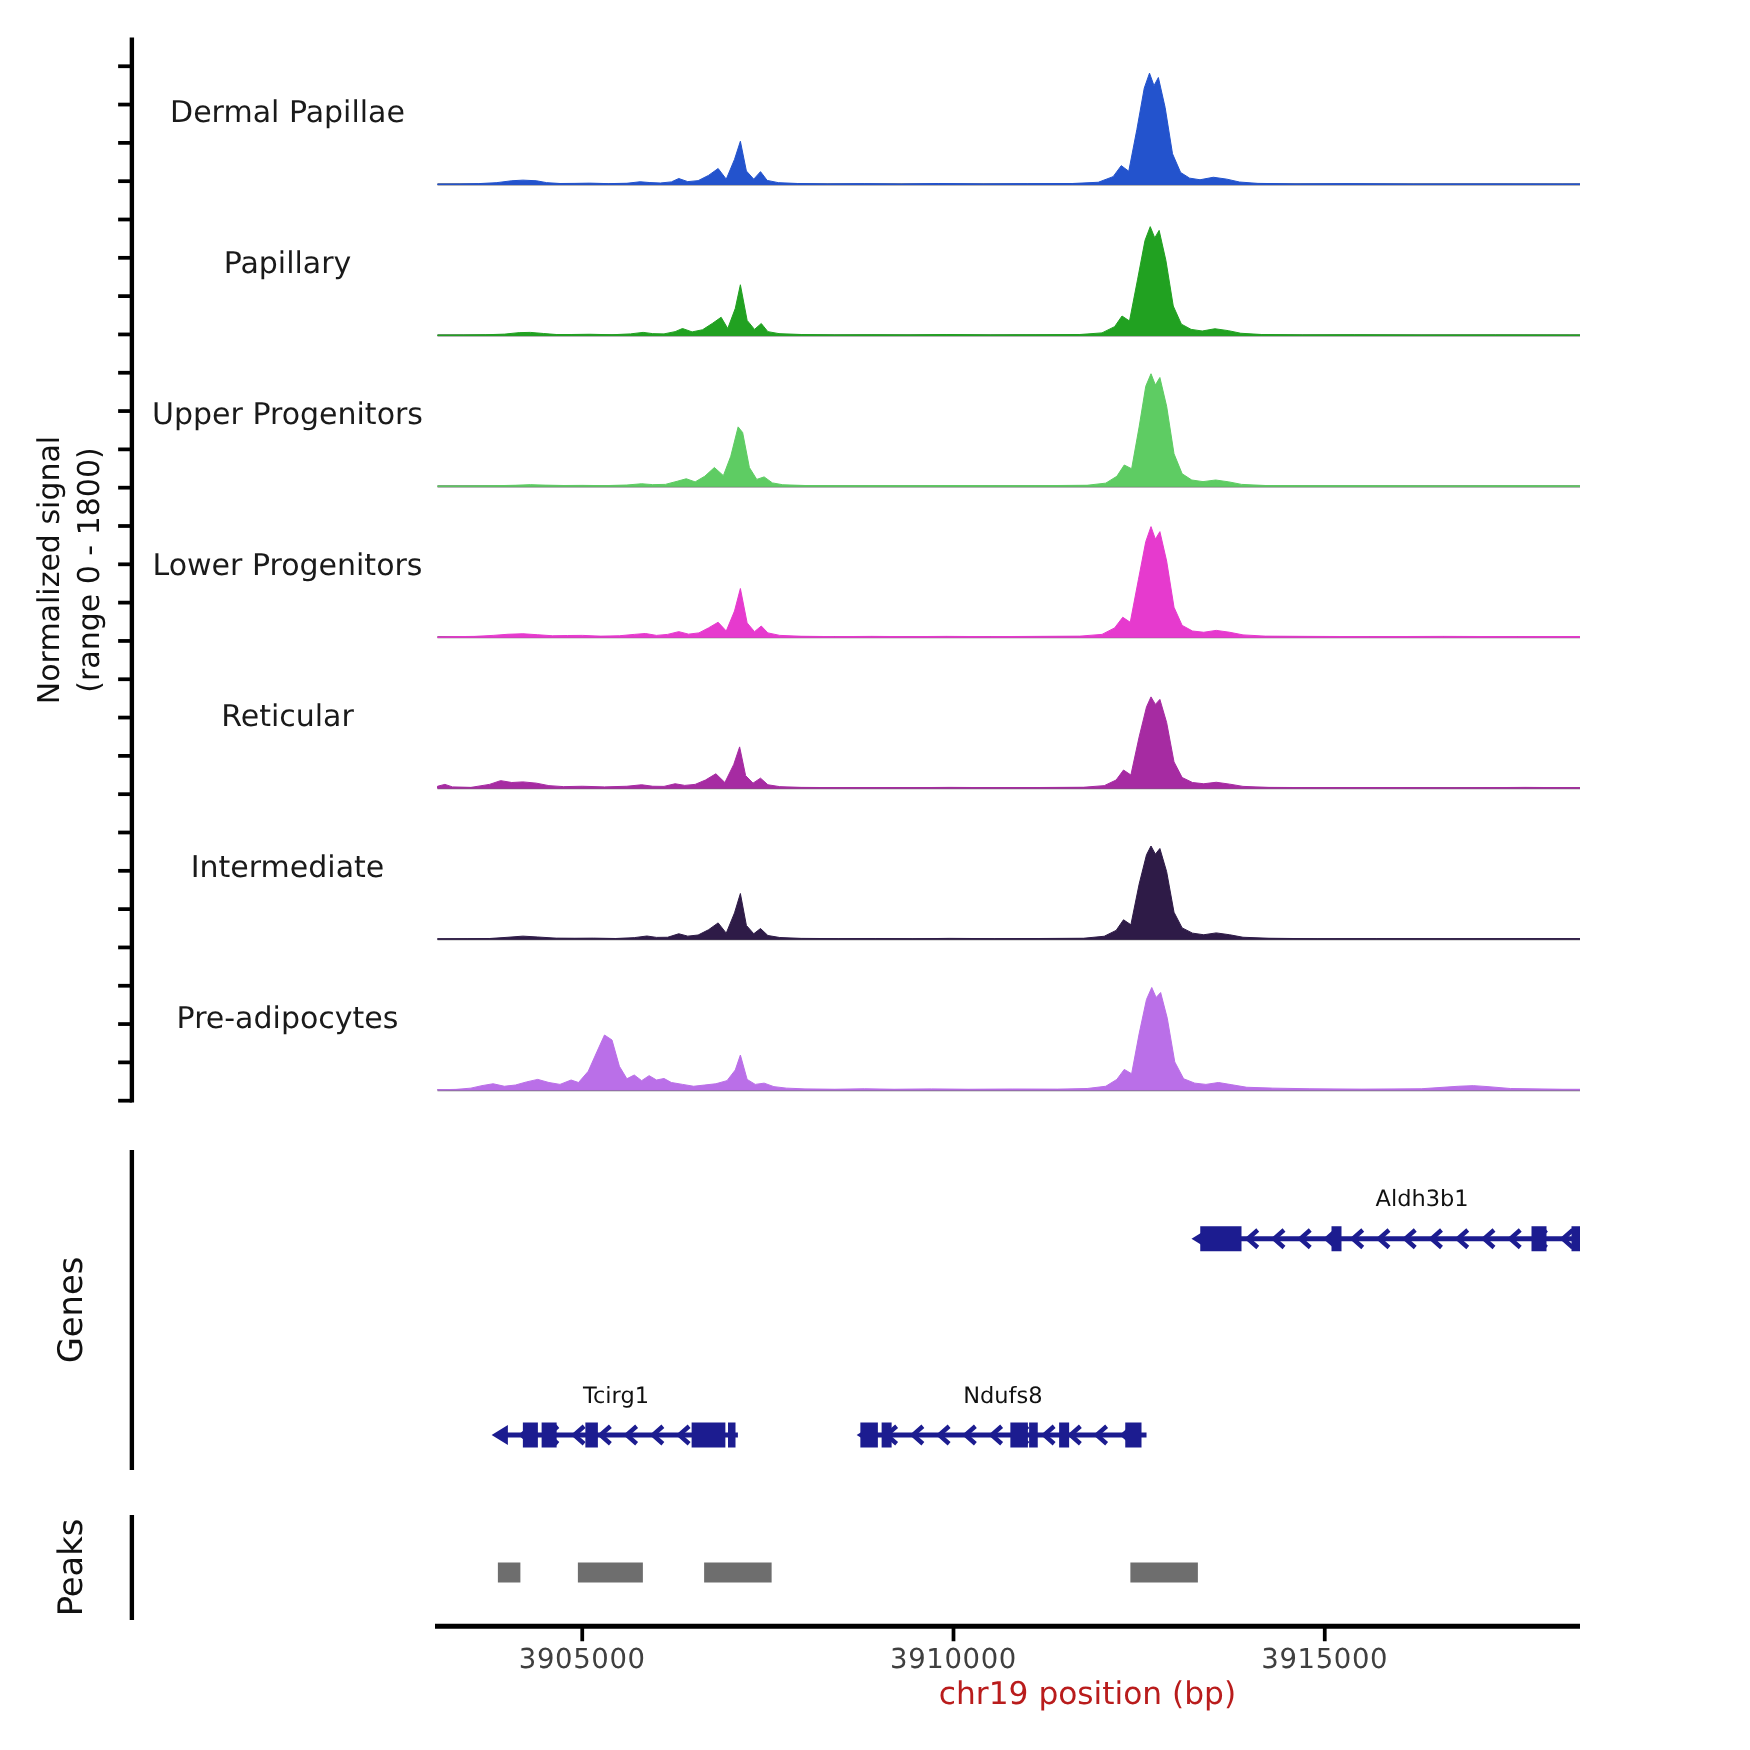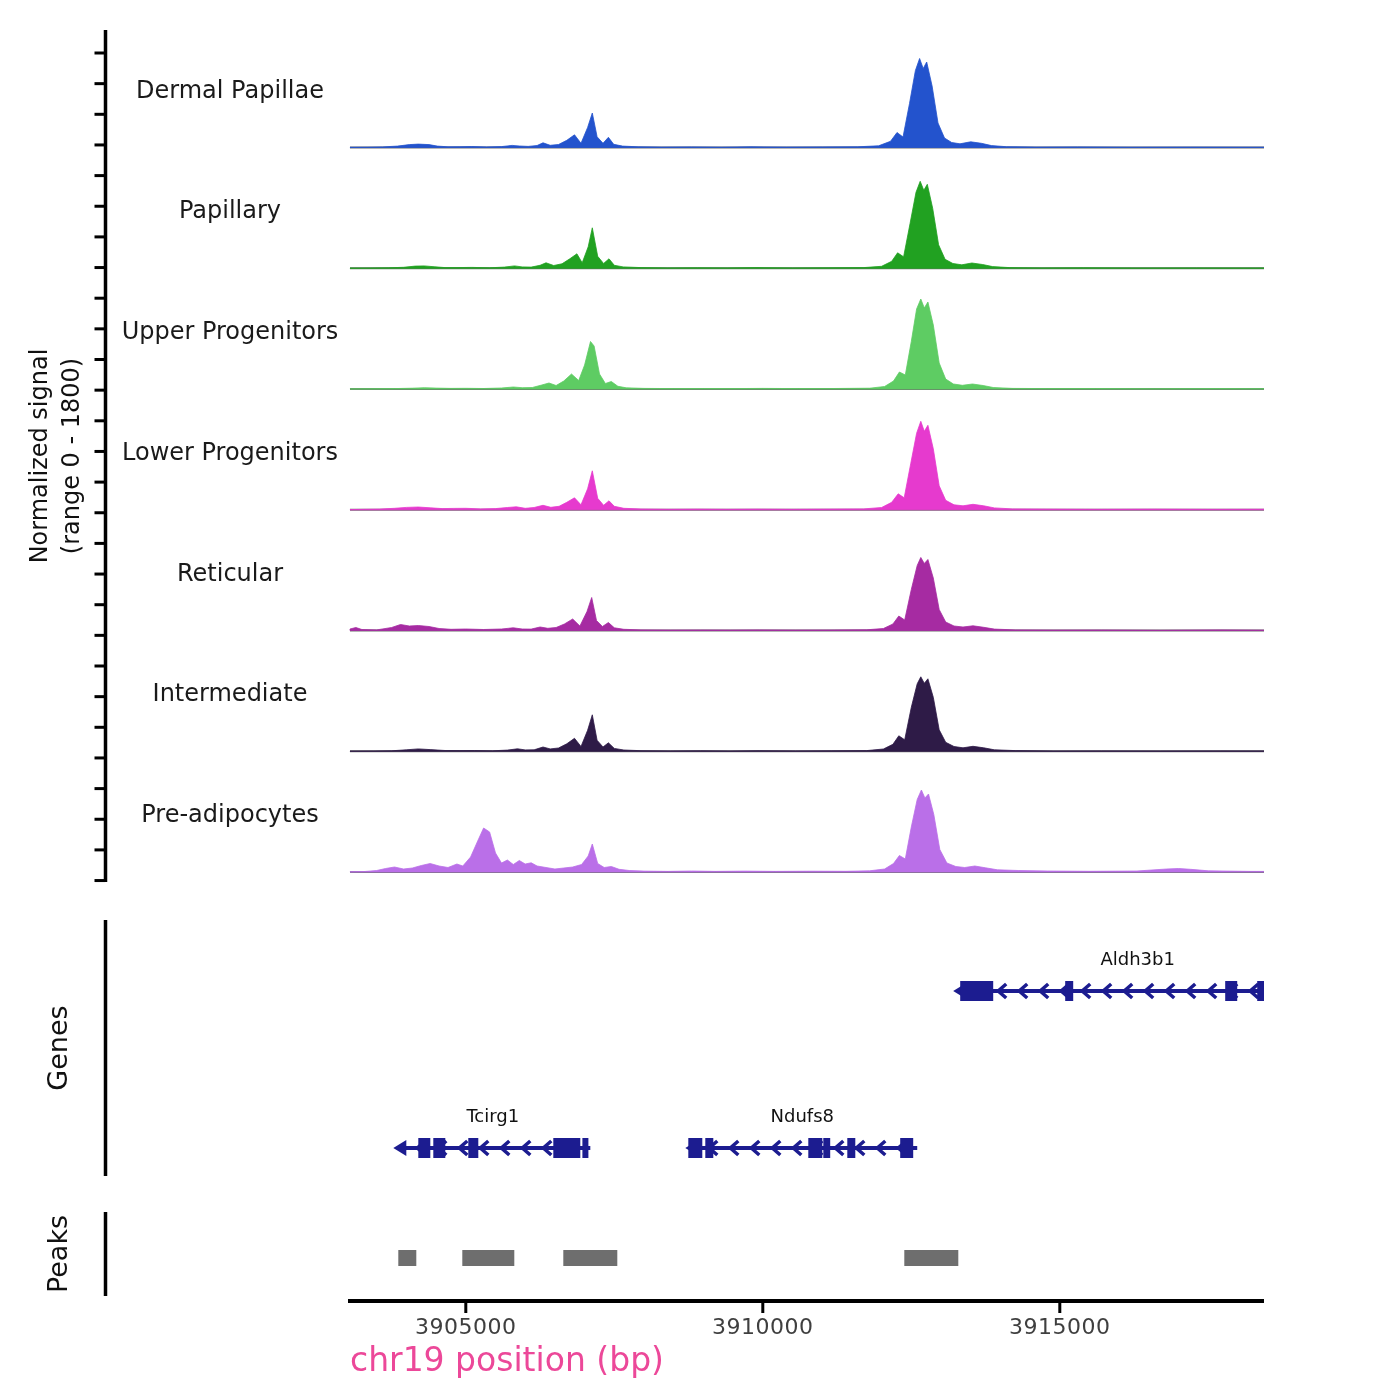--- a/index.html
+++ b/index.html
@@ -13,22 +13,22 @@
   #plot .tick-label{font-size:22px;fill:#3f3f3f;letter-spacing:0.5px;}
   #plot .gene-label{font-size:18px;fill:#111111;}
   .vlabel{position:absolute;width:0;height:0;}
   .vlabel > div{
     position:absolute;transform:translate(-50%,-50%) rotate(-90deg);
     white-space:nowrap;text-align:center;color:#111111;
   }
   .ylabel-text{font-size:24px;line-height:1.32;}
   .section-text{font-size:27px;}
   #xlabel{
-    position:absolute;left:350px;top:1340px;width:1040px;
-    font-size:33px;color:#ec4899;
+    position:absolute;left:350px;top:1340px;width:1040px;text-align:center;
+    font-size:25px;color:#b91c1c;
   }
 </style>
 </head>
 <body>
 
 <div id="canvas">
 
   <svg id="plot" width="1400" height="1400" viewBox="0 0 1400 1400">
       <line x1="105.5" y1="30" x2="105.5" y2="882" stroke="#000000" stroke-width="3.5"></line>
       <line x1="94.5" y1="53" x2="105.5" y2="53" stroke="#000000" stroke-width="3"></line>

